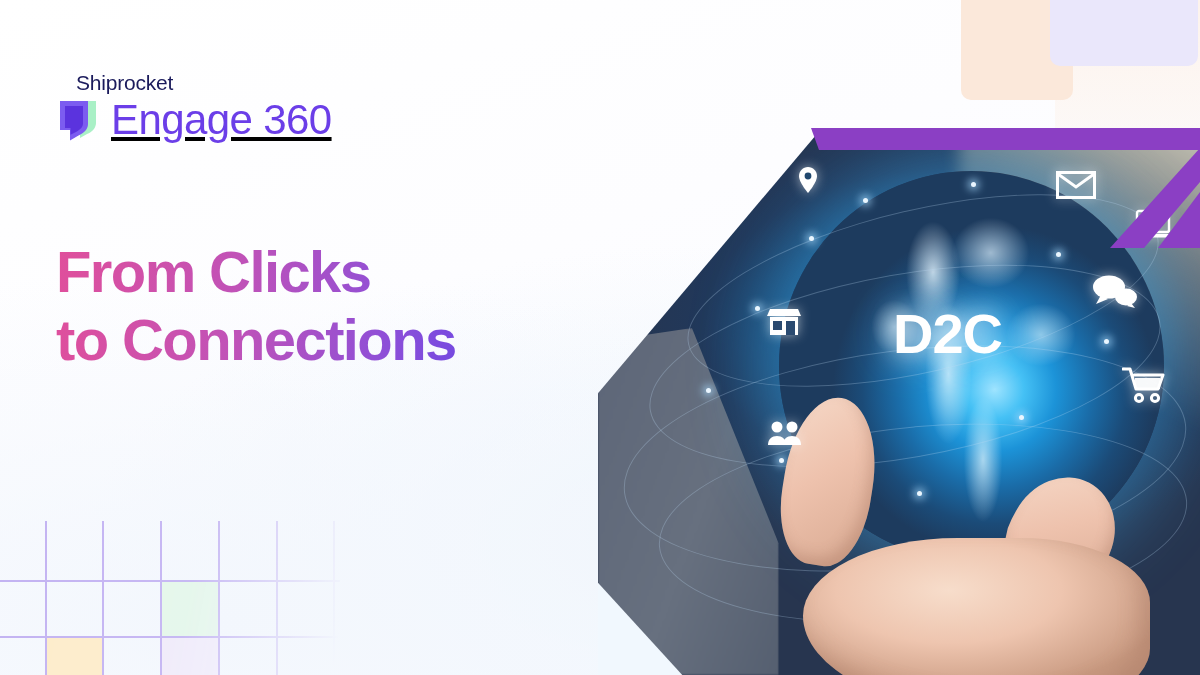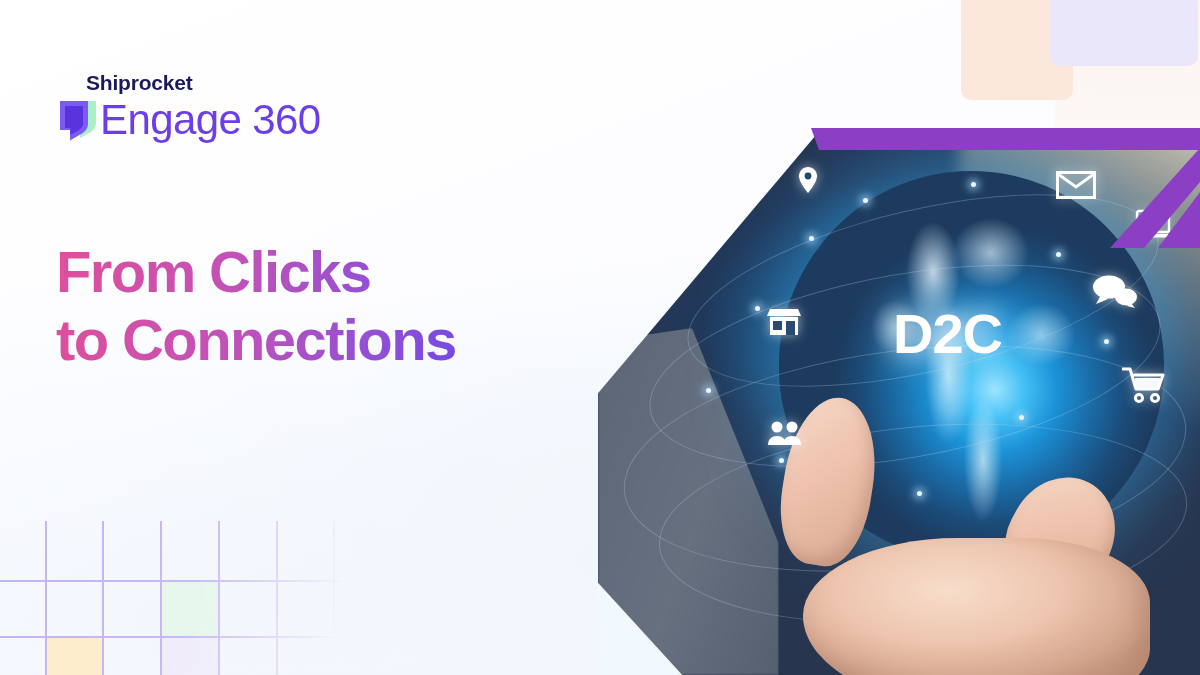--- a/index.html
+++ b/index.html
@@ -37,24 +37,24 @@
   #grid-pattern .g-cell { position:absolute; }
   #grid-pattern .g-line-v { position:absolute; top:0; bottom:0; width:2px; background:#c3b3f2; }
   #grid-pattern .g-line-h { position:absolute; left:0; right:0; height:2px; background:#c3b3f2; }
   .cell-green  { background:#e4f6ea; }
   .cell-orange { background:#fdeccb; }
   .cell-purple { background:#f0ebfa; }
 
   
   #logo-block { position:absolute; left:56px; top:70px; width:330px; }
   #logo-wordmark-top {
-    font-size:21px; font-weight:700; letter-spacing:-0.2px;
-    color:#1b1b5c; margin-left:30px; line-height:1.2;
-  }
-  #logo-row { display:flex; align-items:center; margin-top:2px; }
+    font-size:21px; font-weight:400; letter-spacing:-0.2px;
+    color:#1b1b5c; margin-left:20px; line-height:1.2;
+  }
+  #logo-row { display:flex; align-items:center; gap:11px; margin-top:2px;text-decoration:underline; }
   #logo-mark { width:44px; height:46px; position:relative; flex:none; }
   #logo-engage-text {
     font-size:42px; font-weight:400; letter-spacing:-0.6px;
     color:#6B3EE8; line-height:1; white-space:nowrap;
   }
 
   
   #headline {
     position:absolute; left:56px; top:238px; width:540px;
     font-size:58px; font-weight:700; line-height:1.18;

